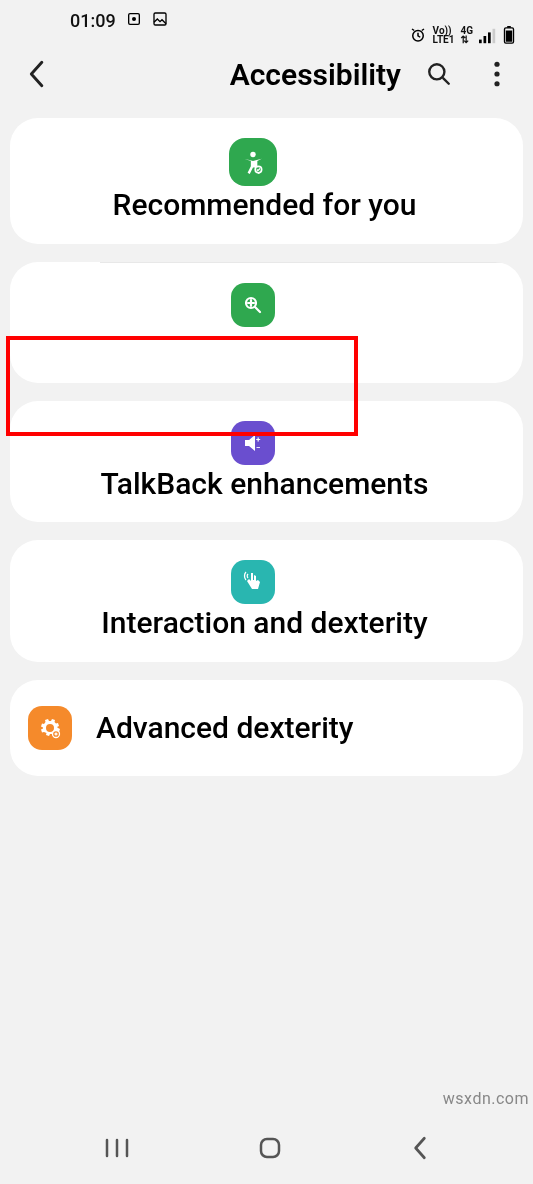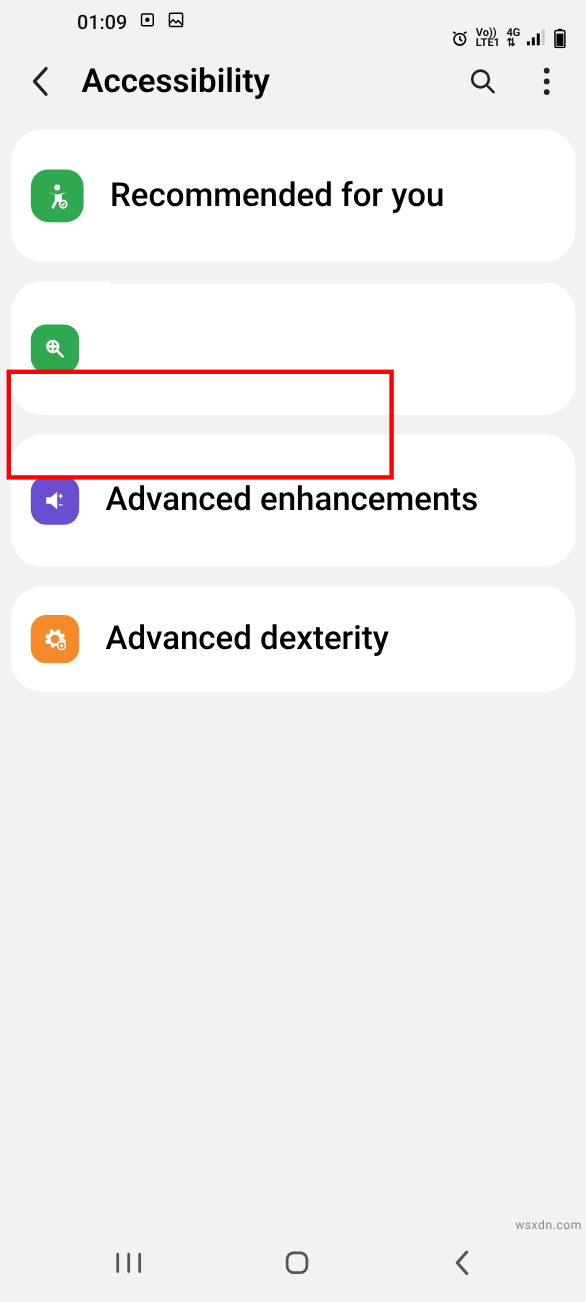--- a/index.html
+++ b/index.html
@@ -15,54 +15,55 @@
     .status-bar {
       height: 40px;
       display: flex;
       align-items: center;
       justify-content: space-between;
       padding: 0 18px 0 70px;
       font-size: 18px;
       font-weight: 500;
     }
     .status-left { display: flex; align-items: center; gap: 10px; }
-    .status-right { display: flex; align-items: flex-start; gap: 6px; margin-top: 29px; }
+    .status-right { display: flex; align-items: flex-end; gap: 6px; margin-top: 29px; }
     .status-right .txt { font-size: 10px; line-height: 9px; font-weight: 700; }
     .status-right svg { display:block; }
     .app-bar {
       display: flex;
       align-items: center;
       padding: 14px 16px 24px 16px;
       gap: 18px;
     }
     .app-bar .title {
       font-size: 30px;
       font-weight: 600;
       flex: 1;
       color:#000;
+      text-align:right;
     }
     .icon-btn {
       width: 40px; height: 40px;
       display: flex; align-items: center; justify-content: center;
     }
     .card-group { padding: 0 10px; }
     .card {
       background: #ffffff;
       border-radius: 28px;
       margin-bottom: 18px;
       overflow: hidden;
     }
     .item {
       display: flex;
       align-items: center;
       padding: 20px 22px 20px 18px;
       min-height: 72px;
       position: relative;
     }
-    .item.tall { min-height: 120px; }
+    .item.tall { min-height: 120px; flex-direction: column; }
     .item .icon-wrap {
       width: 48px; height: 48px;
       border-radius: 16px;
       display: flex; align-items: center; justify-content: center;
       flex-shrink: 0;
       margin-right: 24px;
     }
     .item .icon-wrap.small { width: 44px; height:44px; border-radius:14px;}
     .item .label {
       font-size: 30px;
@@ -90,22 +91,22 @@
       bottom: 0; left: 0; right: 0;
       height: 62px;
       display: flex;
       align-items: center;
       justify-content: space-around;
       padding: 0 40px 6px 40px;
       background:#f2f2f2;
     }
     .watermark {
       position: absolute;
-      right: 4px; bottom: 64px;
-      font-size: 11px;
+      right: 4px; bottom: 76px;
+      font-size: 16px;
       color: #888;
       letter-spacing: .5px;
     }
     
     .c-green { background:#2fa84f; }
     .c-purple{ background:#6a4ecf; }
     .c-green2{ background:#2fa84f; }
     .c-teal  { background:#29b6b0; }
     .c-orange{ background:#f58a2b; }
   </style>
@@ -213,24 +214,35 @@
 
   <div class="card">
     <div class="item tall">
       <div class="icon-wrap small c-purple">
         <svg width="24" height="24" viewBox="0 0 24 24" fill="#fff">
             <path d="M4 9v6h4l6 5V4L8 9H4z"></path>
             <text x="15" y="11" font-size="8" fill="#fff" font-weight="bold">+</text>
             <text x="15" y="19" font-size="8" fill="#fff" font-weight="bold">−</text>
           </svg>
       </div>
-      <div class="label">Advanced enhancements</div>
-    </div>
-  </div>
-
+      <div class="label">TalkBack enhancements</div>
+    </div>
+  </div>
+
+  <div class="card">
+    <div class="item tall">
+      <div class="icon-wrap small c-teal">
+        <svg width="24" height="24" viewBox="0 0 24 24" fill="#fff">
+            <path d="M10 3v8l-2-2-2 2 5 8h6l2-7-2-2-2 1V6l-2-1v5l-1 0V3z"></path>
+            <path d="M7 4c-1 1-1 3 0 4M5 2c-2 2-2 6 0 8" fill="none" stroke="#fff" stroke-width="1.3"></path>
+          </svg>
+      </div>
+      <div class="label">Interaction and dexterity</div>
+    </div>
+  </div>
 
   <div class="card">
     <div class="item" style="padding-top:26px;padding-bottom:26px">
       <div class="icon-wrap small c-orange">
         <svg width="24" height="24" viewBox="0 0 24 24" fill="#fff">
             <path d="M12 8a4 4 0 100 8 4 4 0 000-8zm8 4l2 1-1 3-2-0.5-1.5 1.5 0.5 2-3 1-1-2h-2l-1 2-3-1 0.5-2L6 16l-2 0.5-1-3 2-1v-1l-2-1 1-3 2 0.5L7.5 6 7 4l3-1 1 2h2l1-2 3 1-0.5 2L18 7.5l2-0.5 1 3-2 1z"></path>
             <circle cx="18" cy="18" r="3.5" fill="#f58a2b" stroke="#fff" stroke-width="1.3"></circle>
             <path d="M18 16.5v3M16.5 18h3" stroke="#fff" stroke-width="1.3"></path>
           </svg>
       </div>

